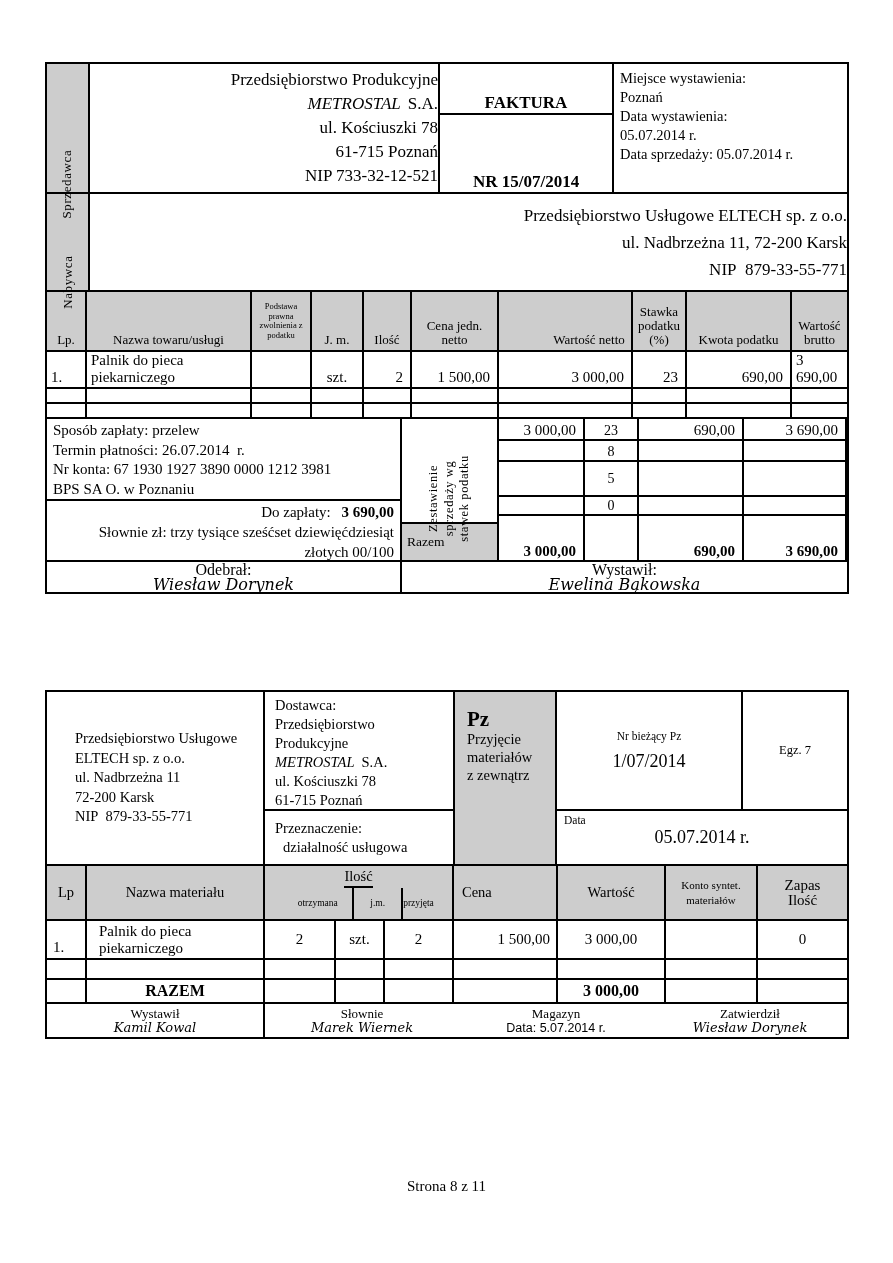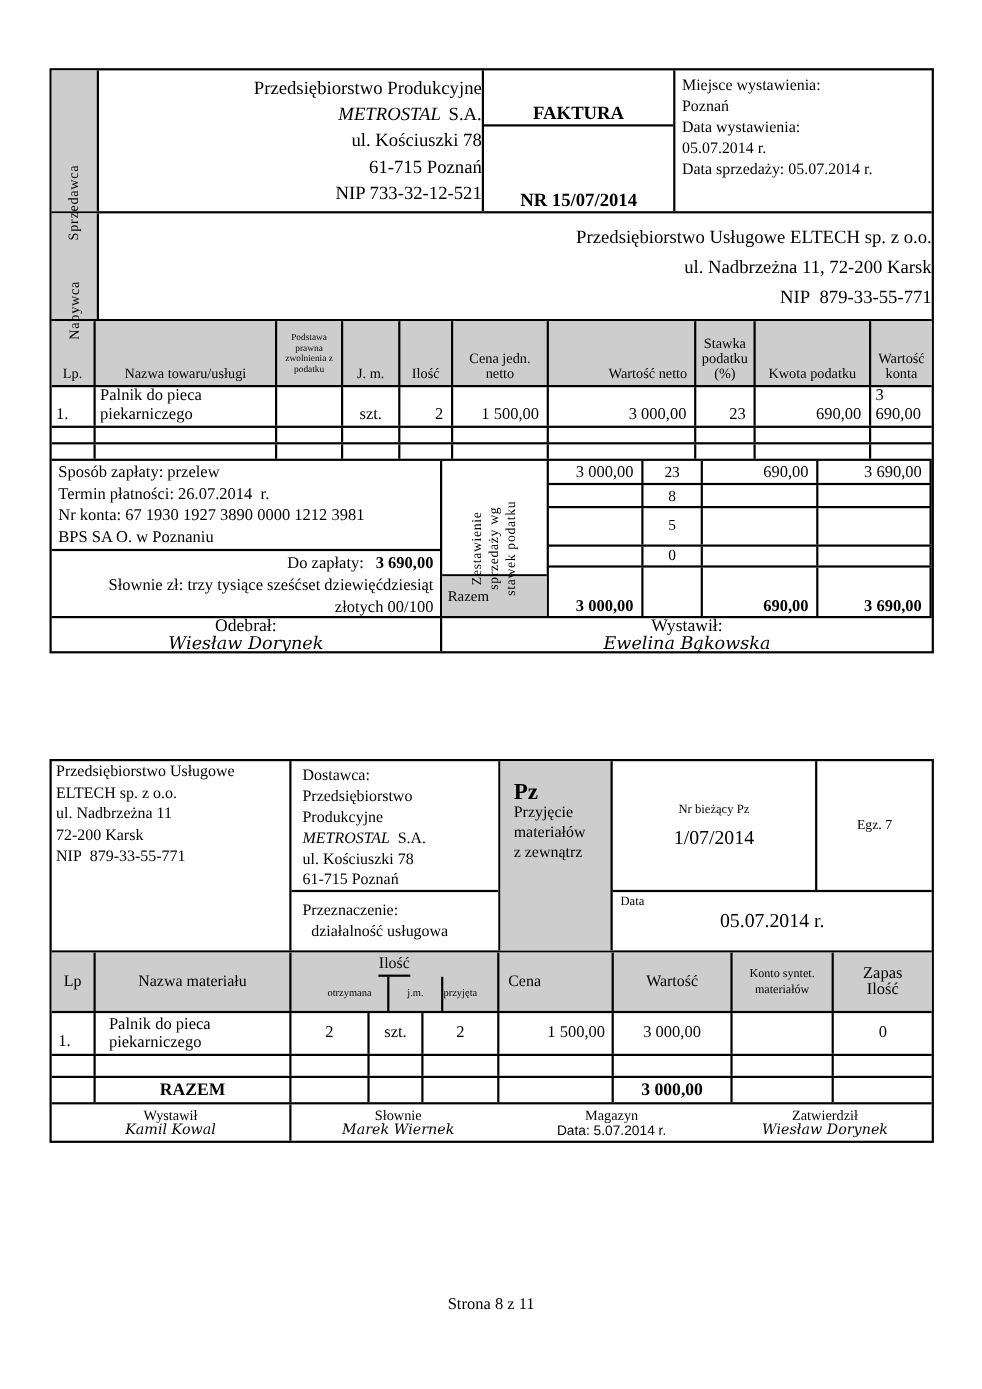--- a/index.html
+++ b/index.html
@@ -65,21 +65,21 @@
   .t-net{flex:0 0 86px;} .t-rate{flex:0 0 54px;} .t-tax{flex:0 0 105px;} .t-gross{flex:1;}
   .tr3 .cell{align-items:center;} .tr4 .cell{align-items:center;}
   .sig-row{height:30px;font-size:16px;}
   .sigL{flex:0 0 355px;}
   .sigR{flex:1;}
   .sig-row .cell{display:flex;flex-direction:column;align-items:center;justify-content:center;line-height:15px;}
   .script{font-family:"DejaVu Serif", serif;font-style:italic;font-size:16px;}
   
   .pz-head{height:174px;}
   .pz-buyer{flex:0 0 218px;font-size:14.5px;line-height:19.5px;display:flex;
-            flex-direction:column;padding-left:4px;}
+            flex-direction:column;justify-content:center;padding-left:28px;}
   .pz-mid{flex:0 0 190px;}
   .pz-dost{height:119px;border-bottom:2px solid #000;padding:4px 0 0 10px;
            font-size:14.5px;line-height:19px;}
   .pz-prz{flex:1;padding:8px 0 0 10px;font-size:14.5px;line-height:19px;}
   .pz-code{flex:0 0 102px;padding:18px 0 0 12px;font-size:14.5px;line-height:18px;}
   .pz-code .big{font-size:21px;font-weight:bold;margin-bottom:2px;}
   .pz-right{flex:1;}
   .pz-nr-row{height:119px;border-bottom:2px solid #000;display:flex;}
   .pz-nr{flex:0 0 186px;border-right:2px solid #000;display:flex;flex-direction:column;
          align-items:center;justify-content:center;gap:9px;}
@@ -172,21 +172,21 @@
       <div class="cell c-qty">Ilość</div>
       <div class="cell c-price">
         <span class="sp70">Cena jedn. netto</span>
       </div>
       <div class="cell c-net">Wartość netto</div>
       <div class="cell c-rate">
         <span class="sp50">Stawka podatku (%)</span>
       </div>
       <div class="cell c-tax">Kwota podatku</div>
       <div class="cell c-gross">
-        <span class="sp60">Wartość konta</span>
+        <span class="sp60">Wartość brutto</span>
       </div>
     </div>
 
     <div class="row item-row">
       <div class="cell c-lp">1.</div>
       <div class="cell c-name">Palnik do pieca piekarniczego</div>
       <div class="cell c-basis"></div>
       <div class="cell c-jm ctr">szt.</div>
       <div class="cell c-qty num">2</div>
       <div class="cell c-price num">1 500,00</div>

